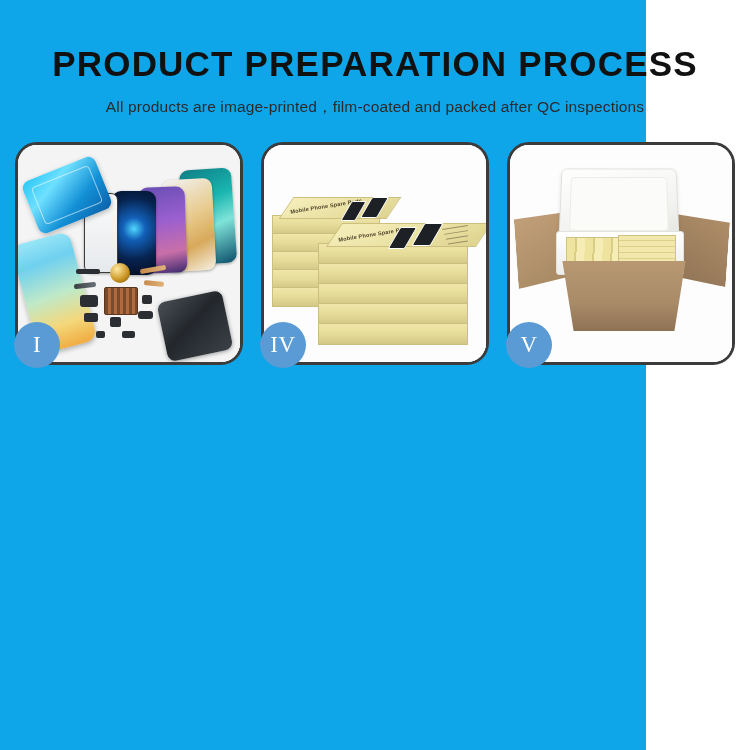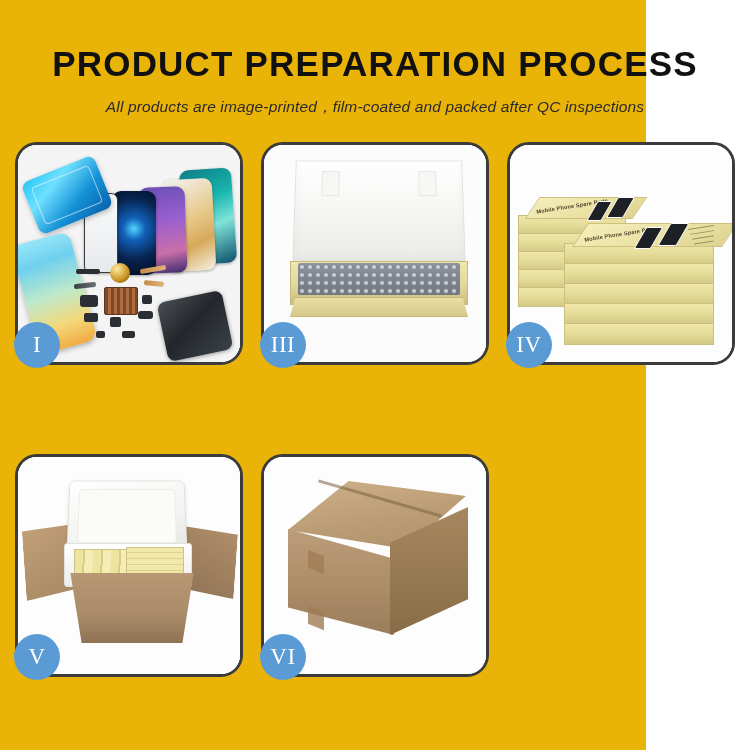--- a/index.html
+++ b/index.html
@@ -5,42 +5,41 @@
   * { box-sizing: border-box; margin: 0; padding: 0; }
   html, body {
     width: 750px; height: 750px;
     background: #ffffff;
     font-family: "Liberation Sans", sans-serif;
     overflow: hidden;
   }
   #page {
     position: relative;
     width: 646px; height: 750px;
-    background: #eab308;
+    background: #0ea5e9;
   }
 
   
   .header { position: absolute; left: 0; top: 0; width: 750px; text-align: center; }
   .title {
     font-size: 35px;
     font-weight: 700;
     letter-spacing: 1.2px;
     color: #111111;
     line-height: 1;
     padding-top: 46px;
     white-space: nowrap;
   }
   .subtitle {
     font-size: 15.5px;
     font-weight: 400;
     color: #2a2a2a;
     padding-top: 16px;
     letter-spacing: 0.15px;
     white-space: nowrap;
-    font-style: italic;
   }
 
   
   .grid {
     position: absolute;
     left: 15px; top: 142px;
     width: 720px; height: 535px;
     display: grid;
     grid-template-columns: 228px 228px 228px;
     grid-template-rows: 223px 223px;
@@ -349,34 +348,20 @@
           <div class="part" style="left:104px;top:186px;width:13px;height:7px;"></div>
           <div class="flex-cable" style="left:122px;top:122px;width:26px;transform:rotate(-10deg);"></div>
           <div class="flex-cable" style="left:126px;top:136px;width:20px;transform:rotate(6deg);"></div>
           <div class="flex-cable" style="left:56px;top:138px;width:22px;background:linear-gradient(90deg,#3a3f44,#6b7278);transform:rotate(-6deg);"></div>
         </div>
       </div>
       <div class="badge">I</div>
     </div>
 
 
-    <div class="card">
-      <div class="card-inner">
-        <div class="photo p3-bg">
-          <div class="lid3">
-            <div class="lid3-tab-l"></div>
-            <div class="lid3-tab-r"></div>
-          </div>
-          <div class="tray3"></div>
-          <div class="bubbles3"></div>
-          <div class="tray3-front"></div>
-        </div>
-      </div>
-      <div class="badge">III</div>
-    </div>
 
     <div class="card">
       <div class="card-inner">
         <div class="photo p4-bg">
           <div class="stack">
 
             <div class="bx" style="left:0;top:44px;width:108px;height:20px;"></div>
             <div class="bx" style="left:0;top:62px;width:108px;height:20px;"></div>
             <div class="bx" style="left:0;top:80px;width:108px;height:20px;"></div>
             <div class="bx" style="left:0;top:98px;width:108px;height:20px;"></div>
@@ -415,28 +400,15 @@
           <div class="foam-lid"></div>
           <div class="foam-wall"></div>
           <div class="yellowpack"></div>
           <div class="yellowpack-2"></div>
           <div class="carton-body"></div>
         </div>
       </div>
       <div class="badge">V</div>
     </div>
 
-    <div class="card">
-      <div class="card-inner">
-        <div class="photo p6-bg">
-          <div class="c6-top"></div>
-          <div class="c6-left"></div>
-          <div class="c6-right"></div>
-          <div class="c6-seam"></div>
-          <div class="c6-tape-a"></div>
-          <div class="c6-tape-b"></div>
-        </div>
-      </div>
-      <div class="badge">VI</div>
-    </div>
 
   </div>
 </div>
 
 </body></html>

